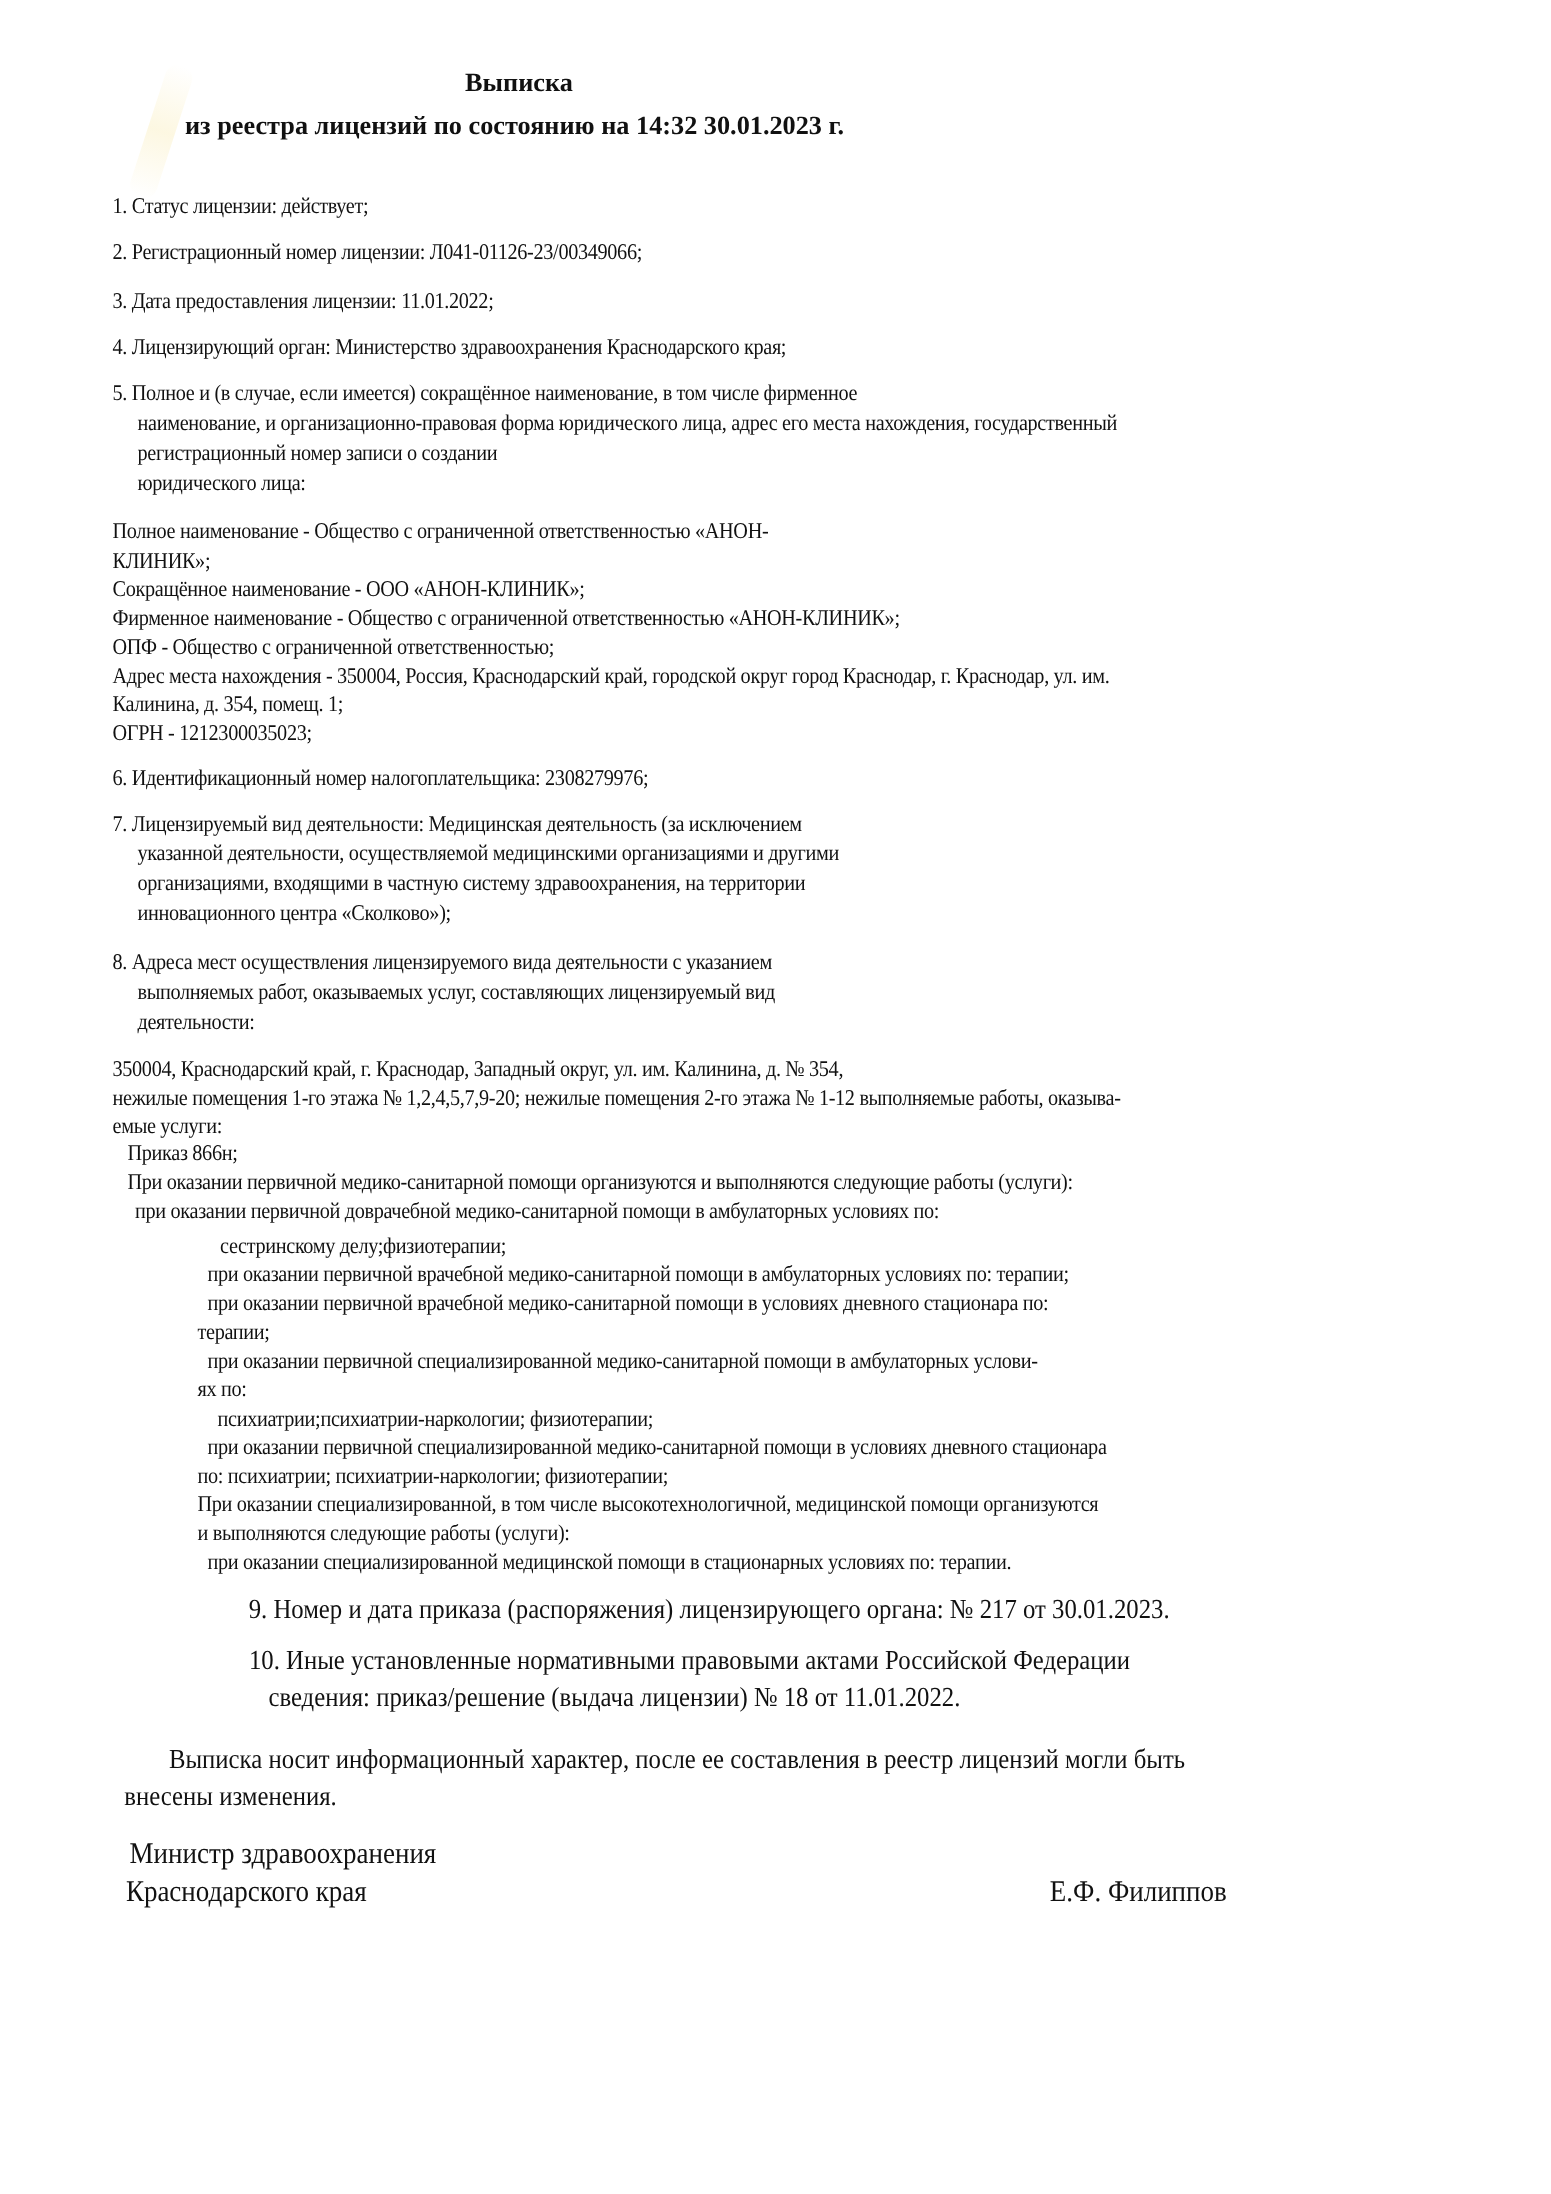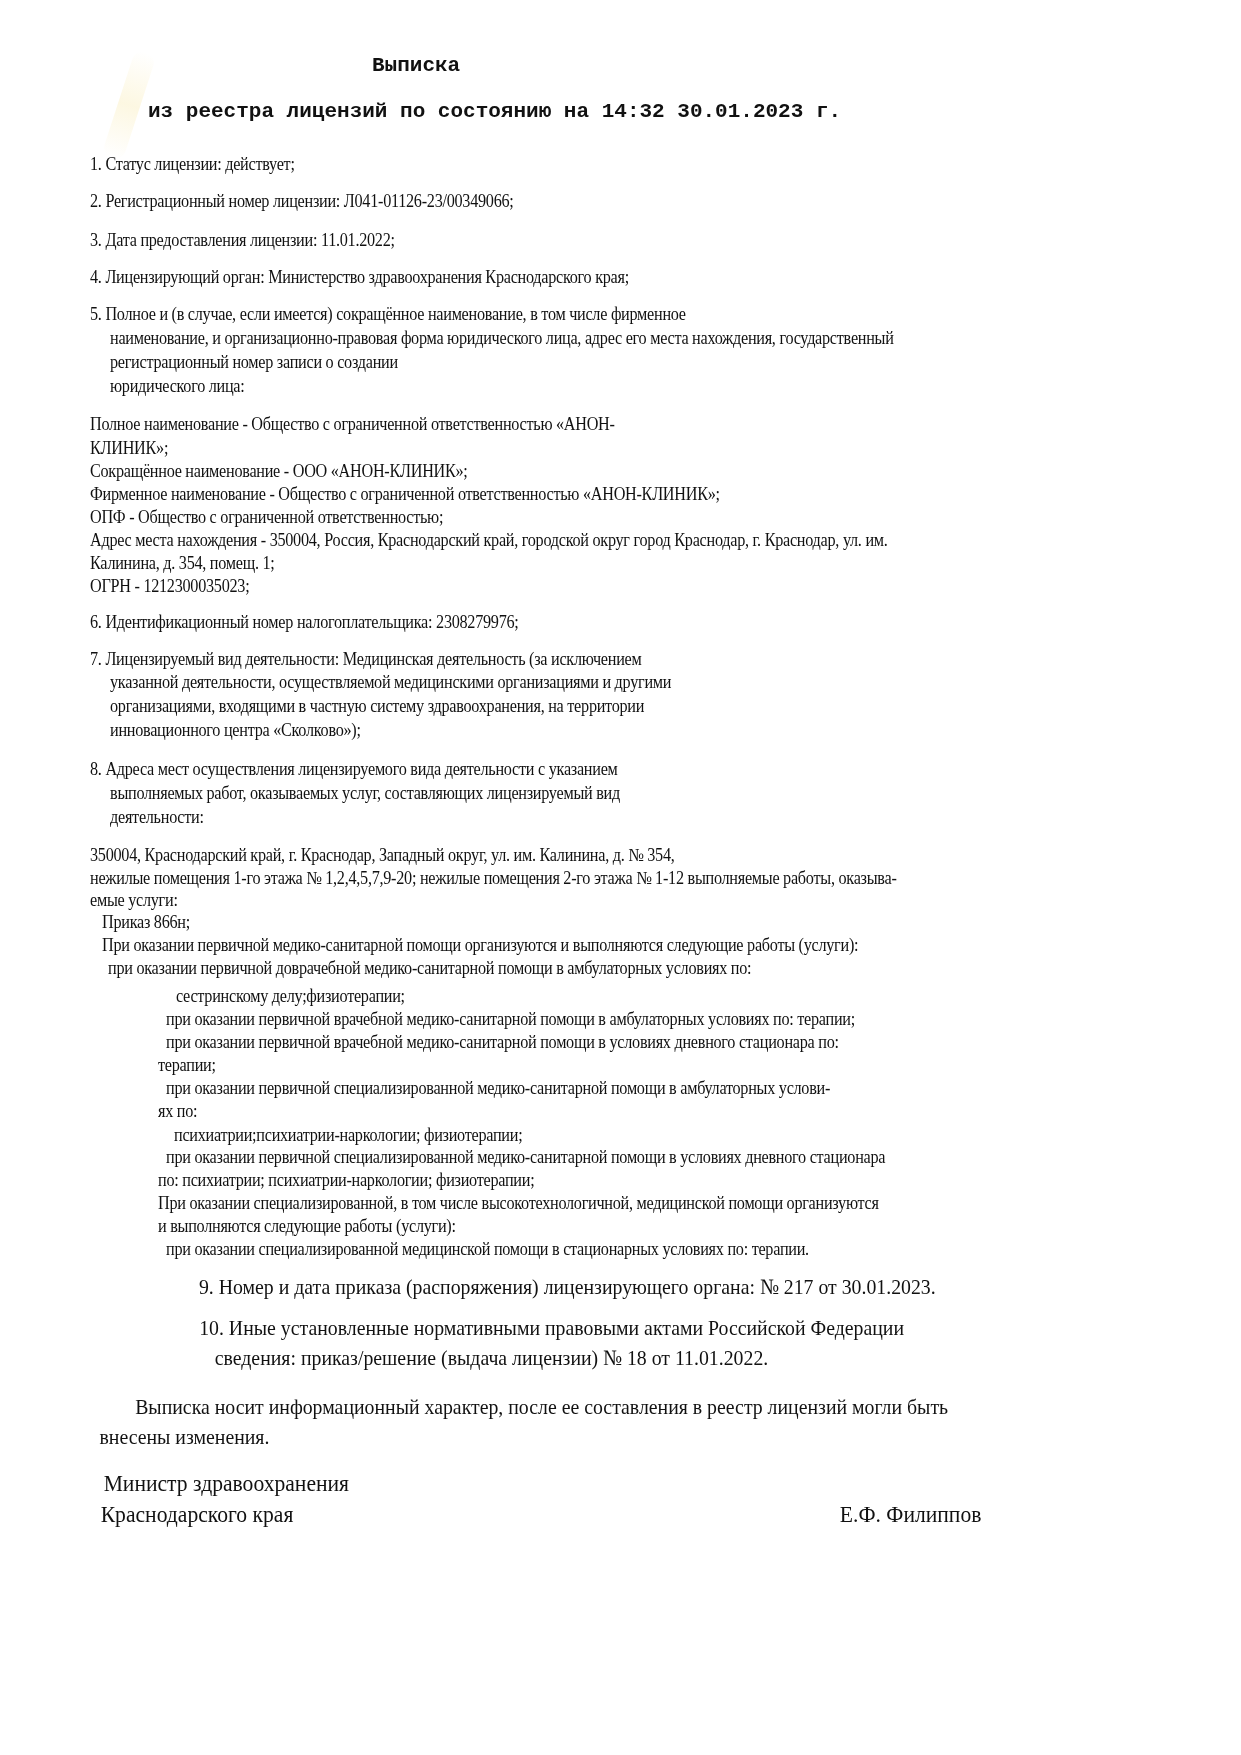--- a/index.html
+++ b/index.html
@@ -2,32 +2,32 @@
 <html><head>
 <meta charset="utf-8">
 <style>
   html, body { margin: 0; padding: 0; background: #ffffff; }
   body { width: 1241px; height: 1755px; position: relative; overflow: hidden;
          font-family: "Liberation Serif", "DejaVu Serif", serif; color: #111; }
   .abs { position: absolute; white-space: nowrap; }
   .t { font-size: 18px; line-height: 22px; letter-spacing: -0.3px; transform-origin: left top; }
   .narrow { transform: scaleX(0.9); }
   .big { font-size: 22px; line-height: 28px; }
-  .title { font-weight: bold; font-size: 21px; font-family: Liberation Mono, monospace; }
+  .title { font-weight: bold; font-size: 21px; }
   .watermark { position: absolute; left: 118px; top: 50px; width: 22px; height: 110px;
                background: linear-gradient(180deg, rgba(250,240,200,0.0), rgba(250,238,190,0.45), rgba(250,240,200,0.0));
                transform: rotate(18deg); border-radius: 10px; }
 </style>
 </head>
 <body>
 
 <div class="watermark"></div>
 
 <div class="abs title" style="left:372px; top:54px;">Выписка</div>
-<div class="abs title" style="left:148px; top:100px;">из реестра лицензий по состоянию на 14:32 30.01.2023 г.</div>
+<div class="abs title" style="left:148px; top:88px;">из реестра лицензий по состоянию на 14:32 30.01.2023 г.</div>
 
 <div class="abs t narrow" style="left:90px; top:153px;">1. Статус лицензии: действует;</div>
 <div class="abs t narrow" style="left:90px; top:190px;">2. Регистрационный номер лицензии: Л041-01126-23/00349066;</div>
 <div class="abs t narrow" style="left:90px; top:229px;">3. Дата предоставления лицензии: 11.01.2022;</div>
 <div class="abs t narrow" style="left:90px; top:266px;">4. Лицензирующий орган: Министерство здравоохранения Краснодарского края;</div>
 
 <div class="abs t narrow" style="left:90px; top:303px;">5. Полное и (в случае, если имеется) сокращённое наименование, в том числе фирменное</div>
 <div class="abs t narrow" style="left:110px; top:327px;">наименование, и организационно-правовая форма юридического лица, адрес его места нахождения, государственный</div>
 <div class="abs t narrow" style="left:110px; top:351px;">регистрационный номер записи о создании</div>
 <div class="abs t narrow" style="left:110px; top:375px;">юридического лица:</div>

